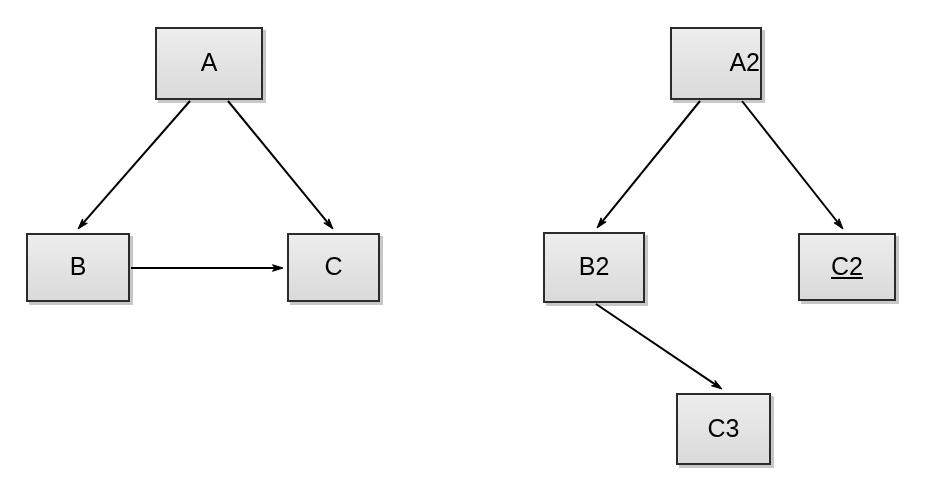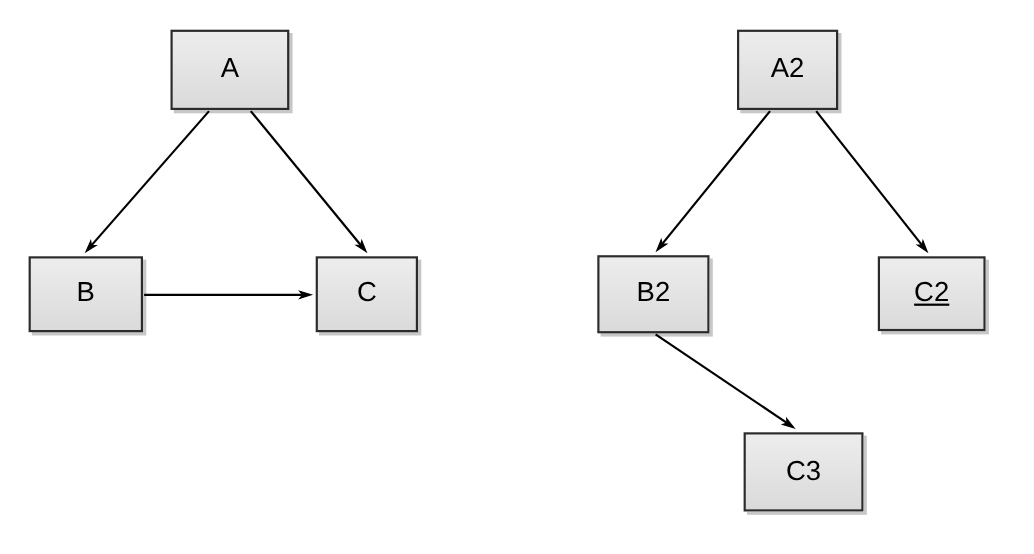--- a/index.html
+++ b/index.html
@@ -85,29 +85,29 @@
   </div>
 
   <div class="node" style="left: 26px; top: 233px; width: 104px; height: 69px; border-color: rgb(43, 43, 43); color: rgb(0, 0, 0); background: linear-gradient(rgb(237, 237, 237) 0%, rgb(218, 218, 218) 100%);">
     <span class="node-label">B</span>
   </div>
 
   <div class="node" style="left: 287px; top: 233px; width: 93px; height: 69px; border-color: rgb(43, 43, 43); color: rgb(0, 0, 0); background: linear-gradient(rgb(237, 237, 237) 0%, rgb(218, 218, 218) 100%);">
     <span class="node-label">C</span>
   </div>
 
-  <div class="node" style="left: 670px; top: 27px; width: 92px; height: 73px; border-color: rgb(43, 43, 43); color: rgb(0, 0, 0); background: linear-gradient(rgb(237, 237, 237) 0%, rgb(218, 218, 218) 100%);">
+  <div class="node" style="left: 670px; top: 27px; width: 92px; height: 73px; border-color: rgb(43, 43, 43); color: rgb(0, 0, 0); background: linear-gradient(rgb(237, 237, 237) 0%, rgb(218, 218, 218) 100%); justify-content: flex-end;">
     <span class="node-label">A2</span>
   </div>
 
   <div class="node" style="left: 543px; top: 232px; width: 102px; height: 71px; border-color: rgb(43, 43, 43); color: rgb(0, 0, 0); background: linear-gradient(rgb(237, 237, 237) 0%, rgb(218, 218, 218) 100%);">
     <span class="node-label">B2</span>
   </div>
 
   <div class="node" style="left: 798px; top: 233px; width: 98px; height: 68px; border-color: rgb(43, 43, 43); color: rgb(0, 0, 0); background: linear-gradient(rgb(237, 237, 237) 0%, rgb(218, 218, 218) 100%); text-decoration: underline;">
     <span class="node-label">C2</span>
   </div>
 
-  <div class="node" style="left: 676px; top: 393px; width: 109px; height: 72px; border-color: rgb(43, 43, 43); color: rgb(0, 0, 0); background: linear-gradient(rgb(237, 237, 237) 0%, rgb(218, 218, 218) 100%);">
+  <div class="node" style="left: 676px; top: 393px; width: 95px; height: 72px; border-color: rgb(43, 43, 43); color: rgb(0, 0, 0); background: linear-gradient(rgb(237, 237, 237) 0%, rgb(218, 218, 218) 100%);">
     <span class="node-label">C3</span>
   </div>
 
 </div>
 
 </body></html>

